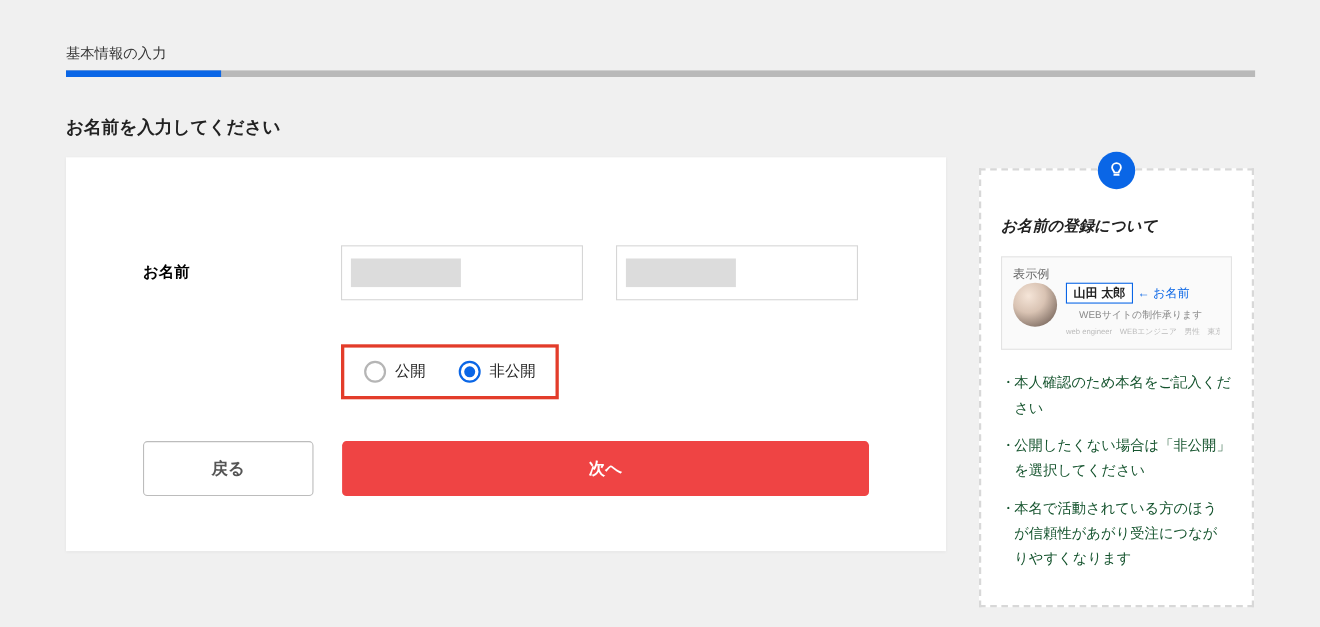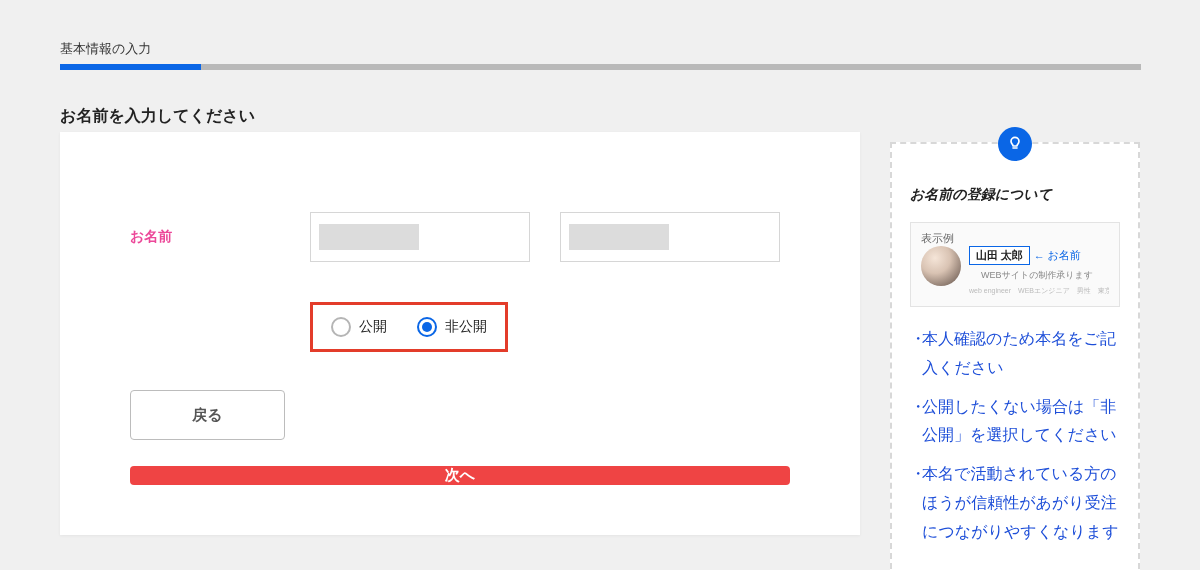--- a/index.html
+++ b/index.html
@@ -36,21 +36,21 @@
       top: 0;
       height: 100%;
       width: 13%;
       background: #0a66e6;
     }
     
     .page-heading {
       font-size: 16px;
       font-weight: bold;
       color: #222;
-      margin-bottom: 5px;
+      margin-bottom: 16px;
     }
     
     .columns {
       display: flex;
       gap: 30px;
       align-items: flex-start;
     }
     .card {
       background: #fff;
       width: 800px;
@@ -59,21 +59,21 @@
     }
     .form-row {
       display: flex;
       align-items: center;
       margin-bottom: 40px;
     }
     .form-label {
       width: 180px;
       font-size: 14px;
       font-weight: bold;
-      color: #ec4899;
+      color: #000000;
     }
     .inputs {
       display: flex;
       gap: 30px;
     }
     .name-input {
       width: 220px;
       height: 50px;
       border: 1px solid #d6d6d6;
       background: #fff;
@@ -125,21 +125,20 @@
       background: #0a66e6;
     }
     .radio-text {
       font-size: 14px;
       color: #222;
     }
     
     .button-row {
       display: flex;
       gap: 26px;
-      flex-direction: column;
     }
     .btn {
       height: 50px;
       border-radius: 4px;
       font-size: 15px;
       font-weight: bold;
       display: flex;
       align-items: center;
       justify-content: center;
       cursor: pointer;
@@ -213,21 +212,20 @@
       flex-shrink: 0;
     }
     .example-body {
       flex: 1;
       min-width: 0;
     }
     .example-top {
       display: flex;
       align-items: center;
       gap: 4px;
-      font-family: Liberation Serif, serif;
     }
     .example-name-tag {
       border: 1.5px solid #0a66e6;
       padding: 1px 6px;
       font-size: 11px;
       font-weight: bold;
       color: #222;
       background: #fff;
     }
     .example-arrow {
@@ -246,23 +244,23 @@
       font-size: 7px;
       color: #bbb;
       margin-top: 4px;
       white-space: nowrap;
       overflow: hidden;
     }
     .side-list {
       list-style: none;
     }
     .side-list li {
-      font-size: 16px;
+      font-size: 13px;
       line-height: 1.8;
-      color: #1d4ed8;
+      color: #14532d;
       padding-left: 12px;
       position: relative;
       margin-bottom: 10px;
     }
     .side-list li::before {
       content: "・";
       position: absolute;
       left: 0;
       top: 0;
     }

